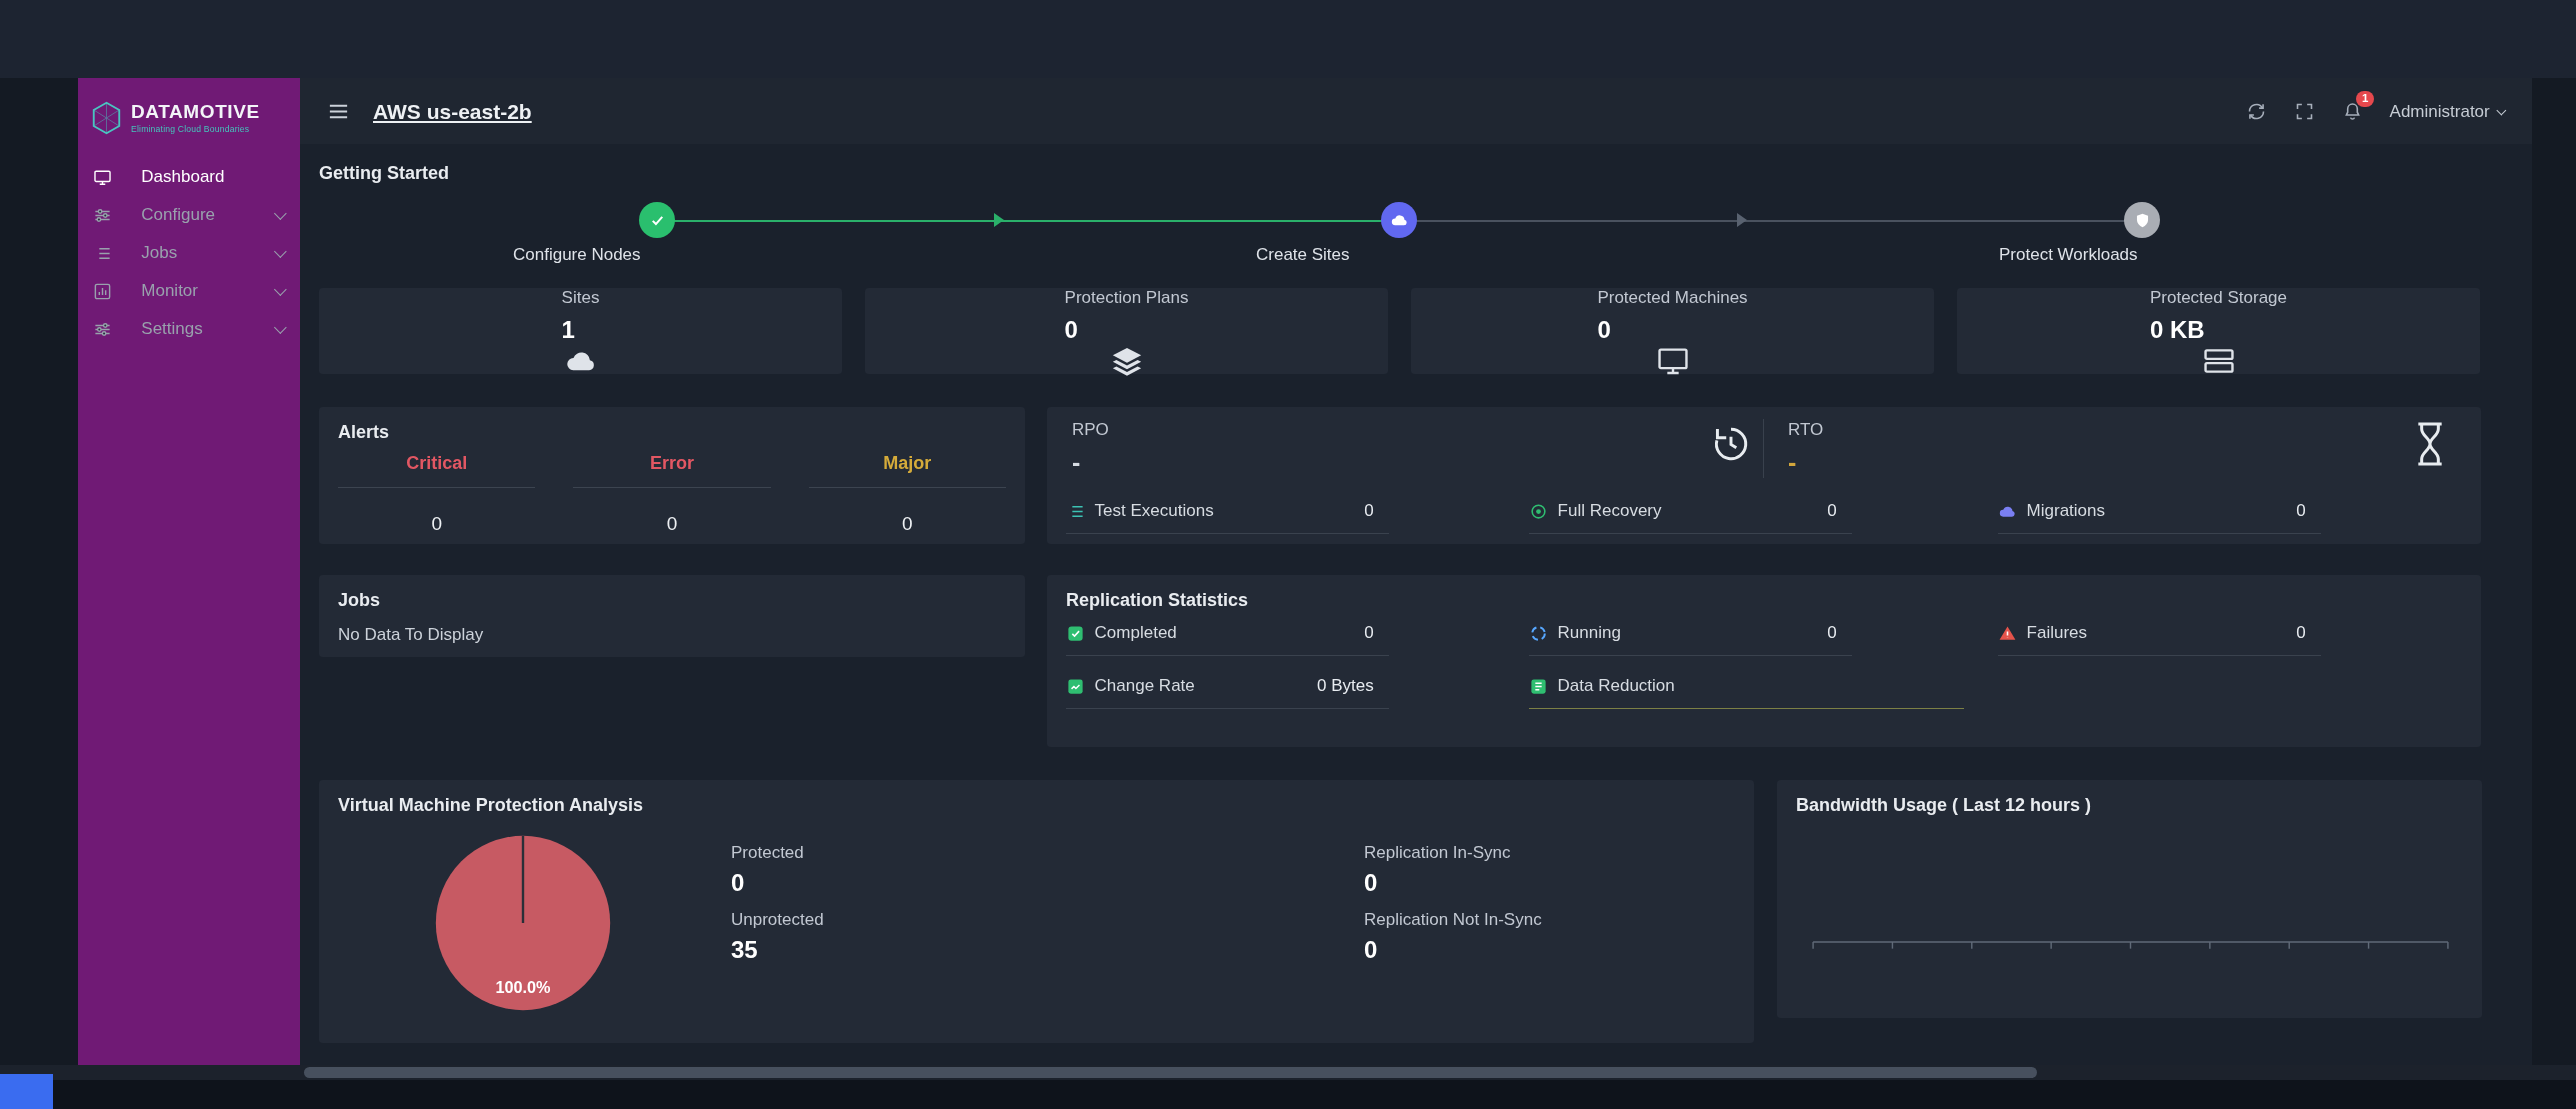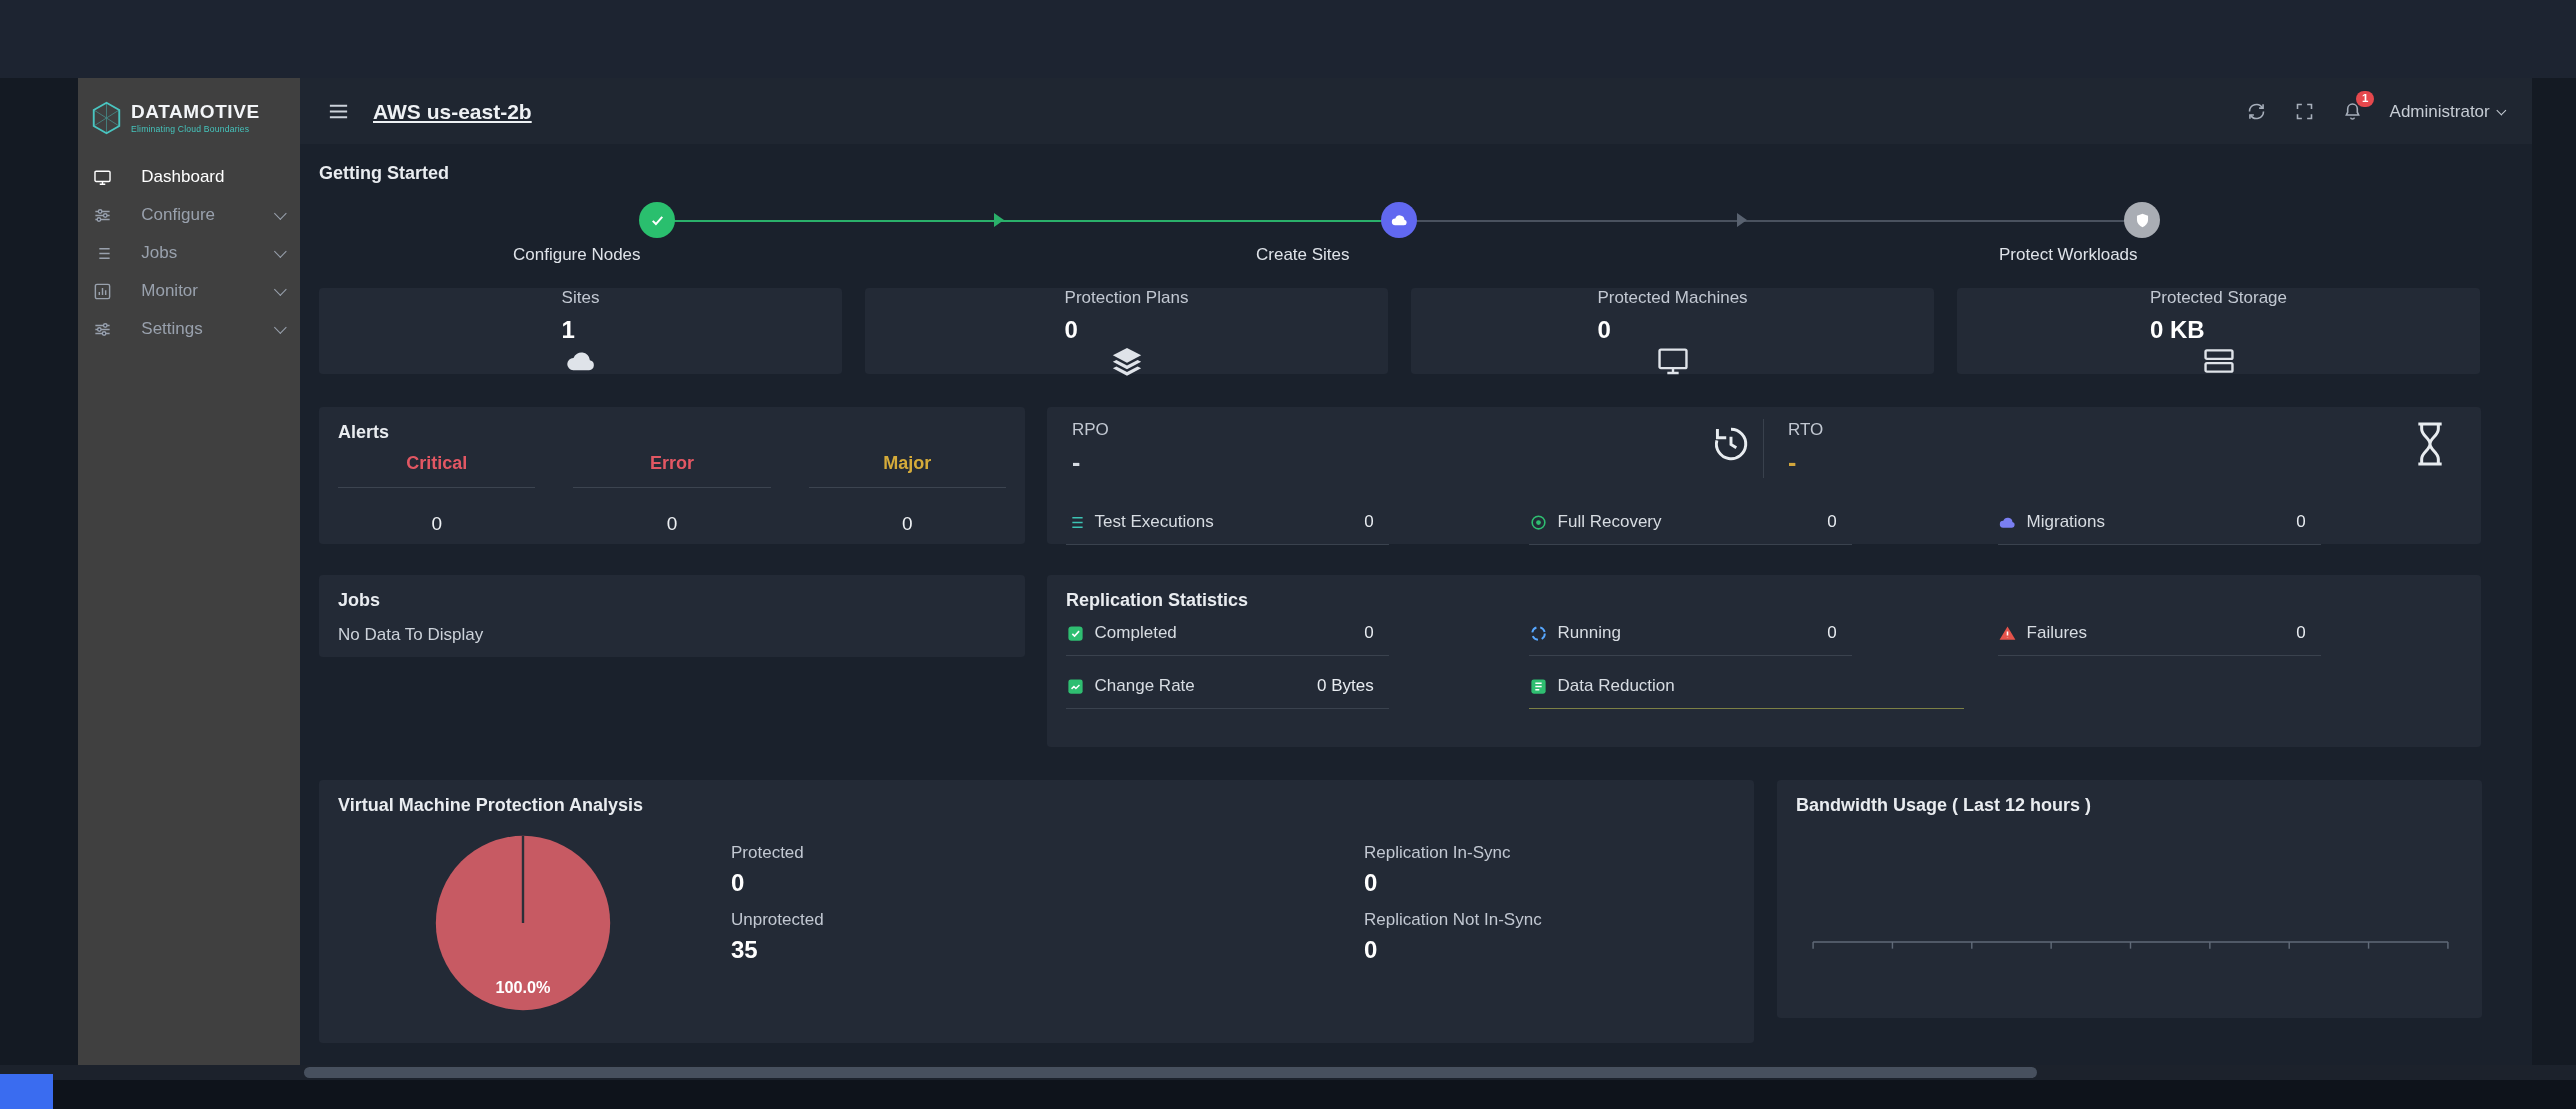--- a/index.html
+++ b/index.html
@@ -8,21 +8,21 @@
   svg{display:block;}
 
   
   .top-strip{position:absolute;left:0;top:0;width:2576px;height:78px;background:#1d2431;}
   .hscroll{position:absolute;left:0;top:1065px;width:2576px;height:15.3px;background:#1c222c;}
   .hthumb{position:absolute;left:304px;top:1.9px;width:1733px;height:11.5px;background:#47505e;border-radius:5.7px;}
   .bottom-strip{position:absolute;left:0;top:1080px;width:2576px;height:29px;background:#0e131b;}
   .corner{position:absolute;left:0;top:1074px;width:53px;height:35px;background:#3a6cf0;}
 
   
-  .sidebar{position:absolute;left:78px;top:78px;width:222px;height:988px;background:#404040;box-sizing:border-box;}
+  .sidebar{position:absolute;left:78px;top:78px;width:222px;height:988px;background:#701a75;box-sizing:border-box;}
   .brand{display:flex;align-items:center;gap:8.6px;padding:23px 13.4px 23px;}
   .brand-logo{width:31px;height:34px;flex:0 0 auto;}
   .brand-name{font-size:19px;font-weight:700;letter-spacing:0.6px;color:#f3f5f8;line-height:1;}
   .brand-tag{font-size:8.6px;color:#45c4bc;margin-top:2.9px;letter-spacing:0.2px;}
   .nav-item{display:flex;align-items:center;gap:29px;height:38px;padding:0 15.3px;color:#99a1ad;font-size:17px;cursor:pointer;}
   .nav-item.active{color:#ffffff;}
   .nicon{width:19px;height:19px;flex:0 0 19px;}
   .nicon svg{width:100%;height:100%;}
   .chev{width:7.7px;height:7.7px;border-right:1.9px solid currentColor;border-bottom:1.9px solid currentColor;
         transform:rotate(45deg);margin-left:auto;margin-top:-3.8px;}
@@ -95,21 +95,21 @@
   
   .mcell{position:absolute;width:323px;display:flex;align-items:center;gap:9.6px;
          padding-bottom:11.5px;border-bottom:1px solid #3a424e;font-size:17px;color:#d7dce2;box-sizing:border-box;}
   .mcell.wide{width:435px;}
   .mcell.olive{border-bottom-color:#7c8045;}
   .micon{width:19px;height:19px;flex:0 0 19px;}
   .micon svg{width:100%;height:100%;}
   .mval{margin-left:auto;padding-right:15.3px;color:#e8ecf1;}
   .icon-teal{color:#3cc3b4;}.icon-green{color:#2fbe71;}.icon-purple{color:#7a7ff2;}
   .c1{left:19px;}.c2{left:482px;}.c3{left:951px;}
-  .recovery .mcell{top:105px;}
+  .recovery .mcell{top:94px;}
 
   
   .jobs{left:19px;top:431px;width:706px;height:82px;}
   .jobs-empty{position:absolute;left:19px;top:50px;font-size:17px;color:#ccd2da;}
 
   
   .repstats{left:747px;top:431px;width:1434px;height:172px;}
   .repstats .row1{top:48px;}
   .repstats .row2{top:101px;}
 

